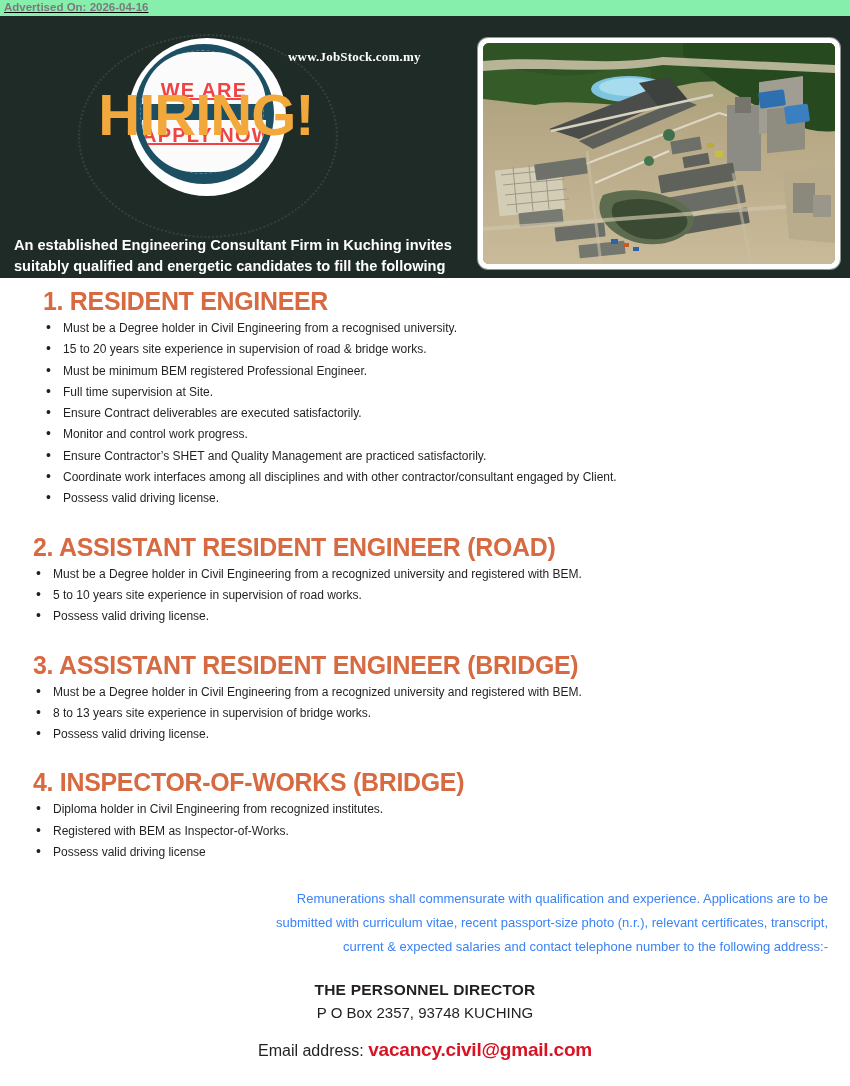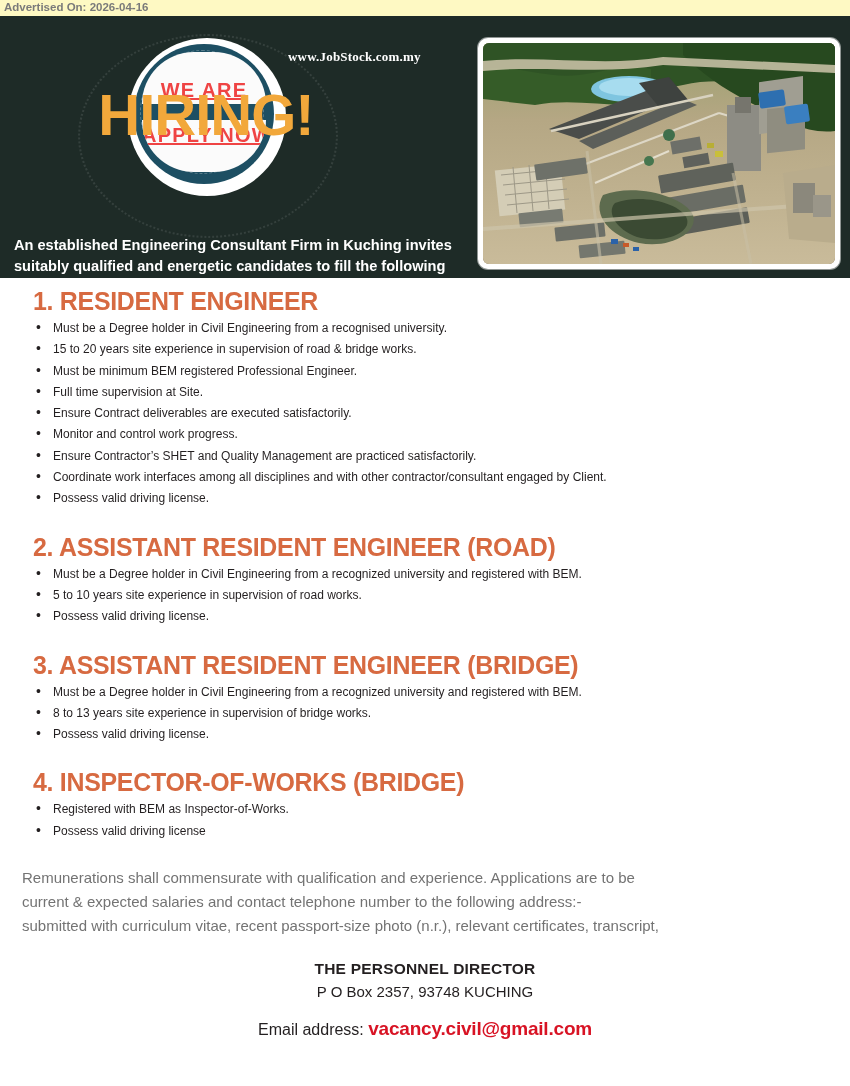--- a/index.html
+++ b/index.html
@@ -11,25 +11,26 @@
     width: 850px;
     height: 1086px;
     font-family: "Liberation Sans", sans-serif;
     overflow: hidden;
     position: relative;
   }
 
   
   .advert-strip {
     height: 16px;
-    background: #fef9c3;
+    background: #86efac;
     display: flex;
     align-items: center;
     padding-left: 4px;
     box-sizing: border-box;
+    text-decoration: underline;
   }
   .advert-strip .advert-text {
     font-size: 11.5px;
     font-weight: bold;
     color: #7a7a7a;
     letter-spacing: 0px;
     line-height: 1;
   }
 
   
@@ -230,24 +231,24 @@
     font-size: 14px;
     color: #231f20;
   }
 
   .section-gap { height: 22px; }
 
   
   .footer { margin-top: 24px; }
   .footer-para {
     font-family: "Liberation Sans", sans-serif;
-    font-size: 15px;
+    font-size: 13px;
     line-height: 24px;
-    color: #737373;
-    text-align: left;
+    color: #3b82f6;
+    text-align: right;
     padding: 0 22px;
   }
   .footer-contact {
     text-align: center;
     font-family: "Liberation Sans", sans-serif;
     font-size: 15px;
     line-height: 23px;
     color: #231f20;
     margin-top: 19px;
   }
@@ -382,21 +383,21 @@
         <path d="M300 130 L352 122 L352 200 L306 196 Z" fill="#b9ac8c"></path>
         <rect x="310" y="140" width="22" height="30" fill="#8b887c"></rect>
         <rect x="330" y="152" width="18" height="22" fill="#9a9689"></rect>
       </svg>
     </div>
   </div>
 </div>
 
 <div class="content">
 
-  <div class="job-section" style="margin-top:8px;">
+  <div class="job-section" style="margin-top:8px;margin-left:10px;">
     <div class="job-heading">1. RESIDENT ENGINEER</div>
     <ul class="job-bullets">
       <li>Must be a Degree holder in Civil Engineering from a recognised university.</li>
       <li>15 to 20 years site experience in supervision of road &amp; bridge works.</li>
       <li>Must be minimum BEM registered Professional Engineer.</li>
       <li>Full time supervision at Site.</li>
       <li>Ensure Contract deliverables are executed satisfactorily.</li>
       <li>Monitor and control work progress.</li>
       <li>Ensure Contractor’s SHET and Quality Management are practiced satisfactorily.</li>
       <li>Coordinate work interfaces among all disciplines and with other contractor/consultant engaged by Client.</li>
@@ -424,30 +425,31 @@
       <li>8 to 13 years site experience in supervision of bridge works.</li>
       <li>Possess valid driving license.</li>
     </ul>
   </div>
 
   <div class="section-gap"></div>
 
   <div class="job-section">
     <div class="job-heading">4. INSPECTOR-OF-WORKS (BRIDGE)</div>
     <ul class="job-bullets">
+      <li>Diploma holder in Civil Engineering from recognized institutes.</li>
       <li>Registered with BEM as Inspector-of-Works.</li>
       <li>Possess valid driving license</li>
     </ul>
   </div>
 
   <div class="footer">
     <div class="footer-para">
       <div>Remunerations shall commensurate with qualification and experience. Applications are to be</div>
+      <div>submitted with curriculum vitae, recent passport-size photo (n.r.), relevant certificates, transcript,</div>
       <div>current &amp; expected salaries and contact telephone number to the following address:-</div>
-      <div>submitted with curriculum vitae, recent passport-size photo (n.r.), relevant certificates, transcript,</div>
     </div>
     <div class="footer-contact">
       <div class="director">THE PERSONNEL DIRECTOR</div>
       <div>P O Box 2357, 93748 KUCHING</div>
     </div>
     <div class="footer-email">
       <span>Email address: </span><span class="email-addr">vacancy.civil@gmail.com</span>
     </div>
 
   </div>

